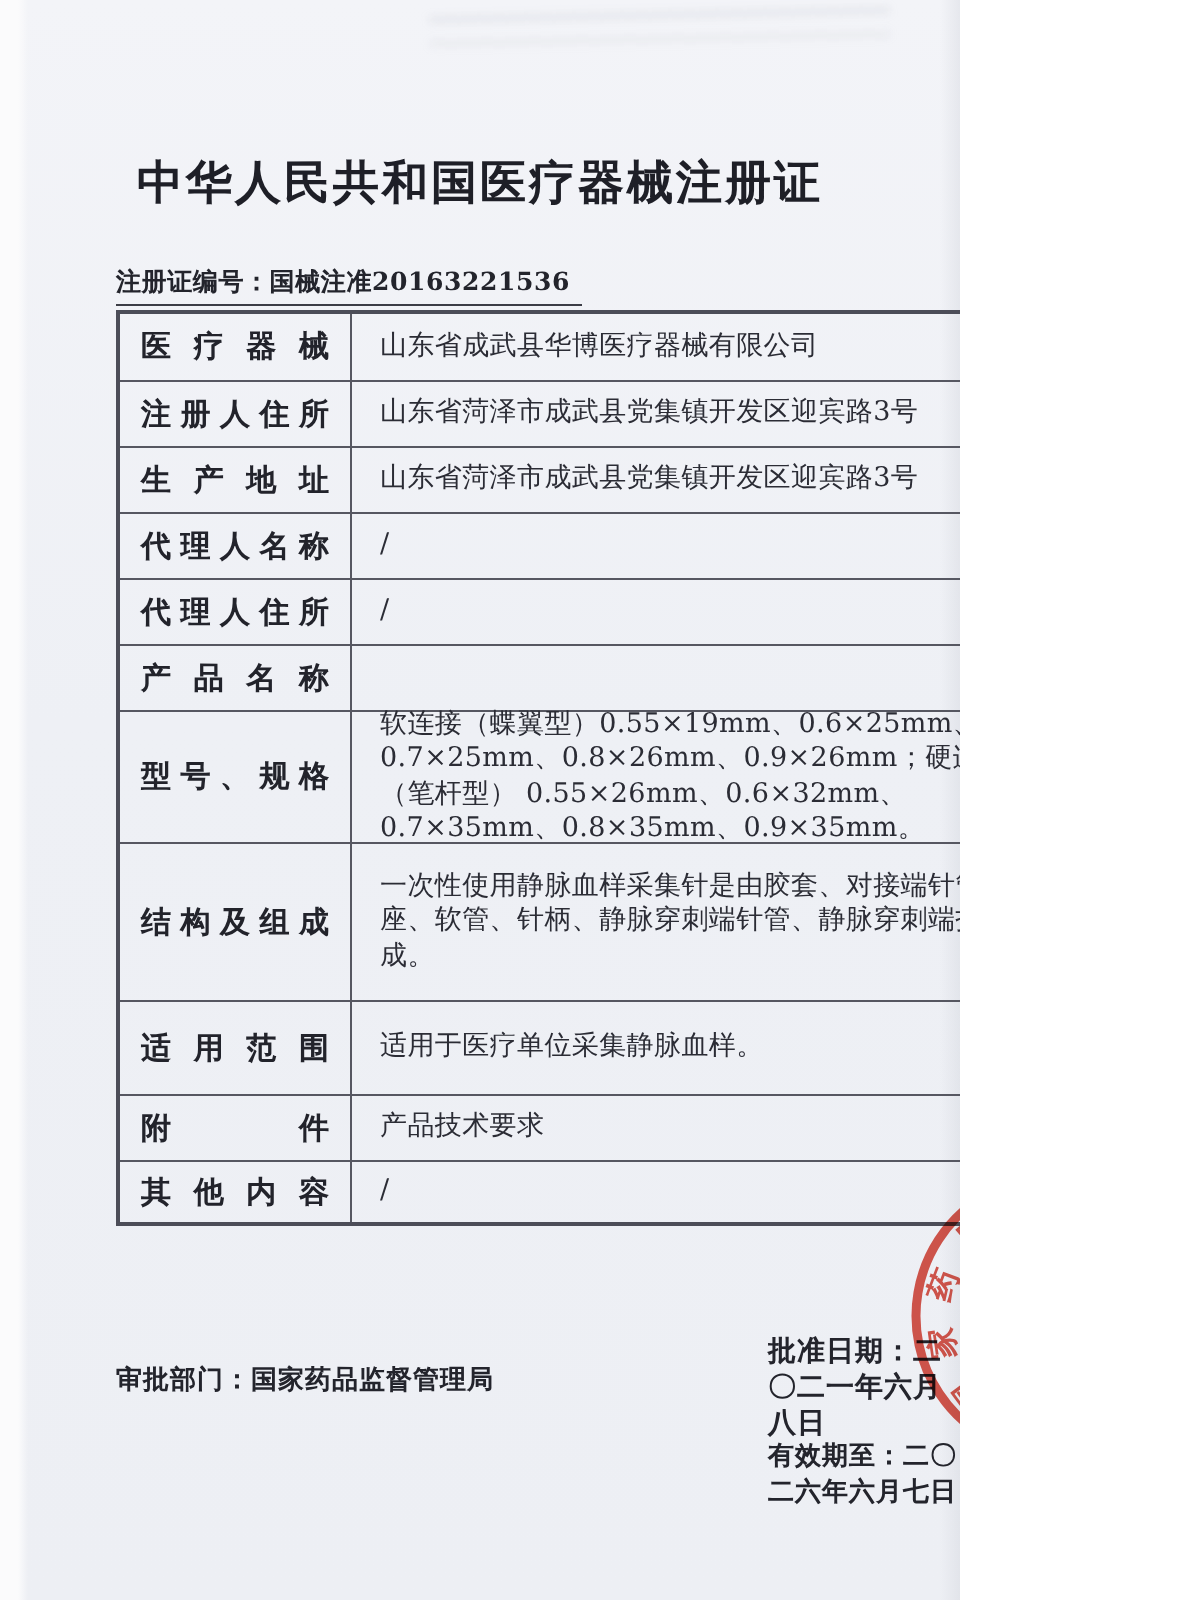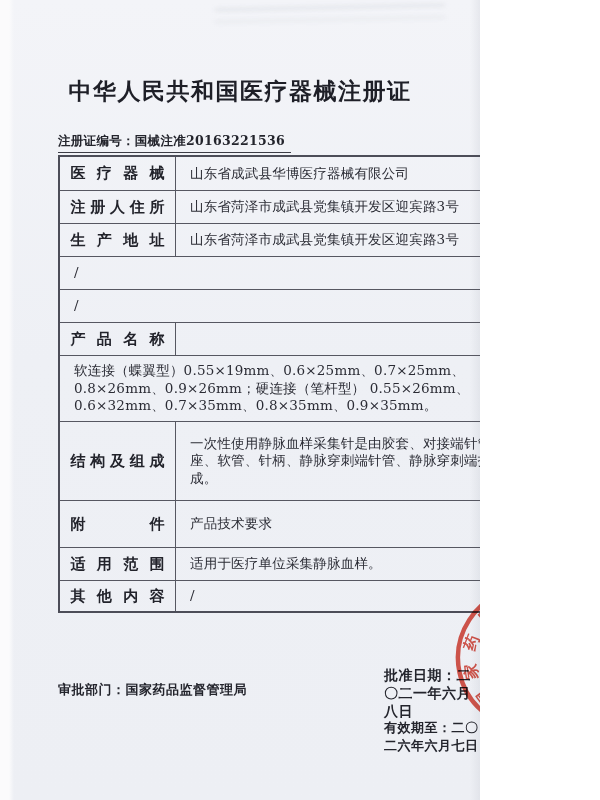--- a/index.html
+++ b/index.html
@@ -127,67 +127,76 @@
     <div class="row">
       <div class="cell-label">
         <span class="lbl">生产地址</span>
       </div>
       <div class="cell-value">
         <span class="val">山东省菏泽市成武县党集镇开发区迎宾路3号</span>
       </div>
     </div>
 
     <div class="row">
+      <div class="cell-label">
+        <span class="lbl">代理人名称</span>
+      </div>
       <div class="cell-value">
         <span class="val">/</span>
       </div>
     </div>
 
     <div class="row">
+      <div class="cell-label">
+        <span class="lbl">代理人住所</span>
+      </div>
       <div class="cell-value">
         <span class="val">/</span>
       </div>
     </div>
 
     <div class="row">
       <div class="cell-label">
         <span class="lbl">产品名称</span>
       </div>
     </div>
 
     <div class="row">
+      <div class="cell-label">
+        <span class="lbl">型号、规格</span>
+      </div>
       <div class="cell-value">
         <span class="val">软连接（蝶翼型）0.55×19mm、0.6×25mm、0.7×25mm、0.8×26mm、0.9×26mm；硬连接（笔杆型） 0.55×26mm、0.6×32mm、0.7×35mm、0.8×35mm、0.9×35mm。</span>
       </div>
     </div>
 
     <div class="row">
       <div class="cell-label">
         <span class="lbl">结构及组成</span>
       </div>
       <div class="cell-value">
         <span class="val">一次性使用静脉血样采集针是由胶套、对接端针管、针座、软管、针柄、静脉穿刺端针管、静脉穿刺端护套组成。</span>
       </div>
     </div>
 
     <div class="row">
       <div class="cell-label">
+        <span class="lbl">适用范围</span>
+      </div>
+      <div class="cell-value">
+        <span class="val">适用于医疗单位采集静脉血样。</span>
+      </div>
+    </div>
+
+    <div class="row">
+      <div class="cell-label">
         <span class="lbl">附件</span>
       </div>
       <div class="cell-value">
         <span class="val">产品技术要求</span>
-      </div>
-    </div>
-
-    <div class="row">
-      <div class="cell-label">
-        <span class="lbl">适用范围</span>
-      </div>
-      <div class="cell-value">
-        <span class="val">适用于医疗单位采集静脉血样。</span>
       </div>
     </div>
 
     <div class="row">
       <div class="cell-label">
         <span class="lbl">其他内容</span>
       </div>
       <div class="cell-value">
         <span class="val">/</span>
       </div>

